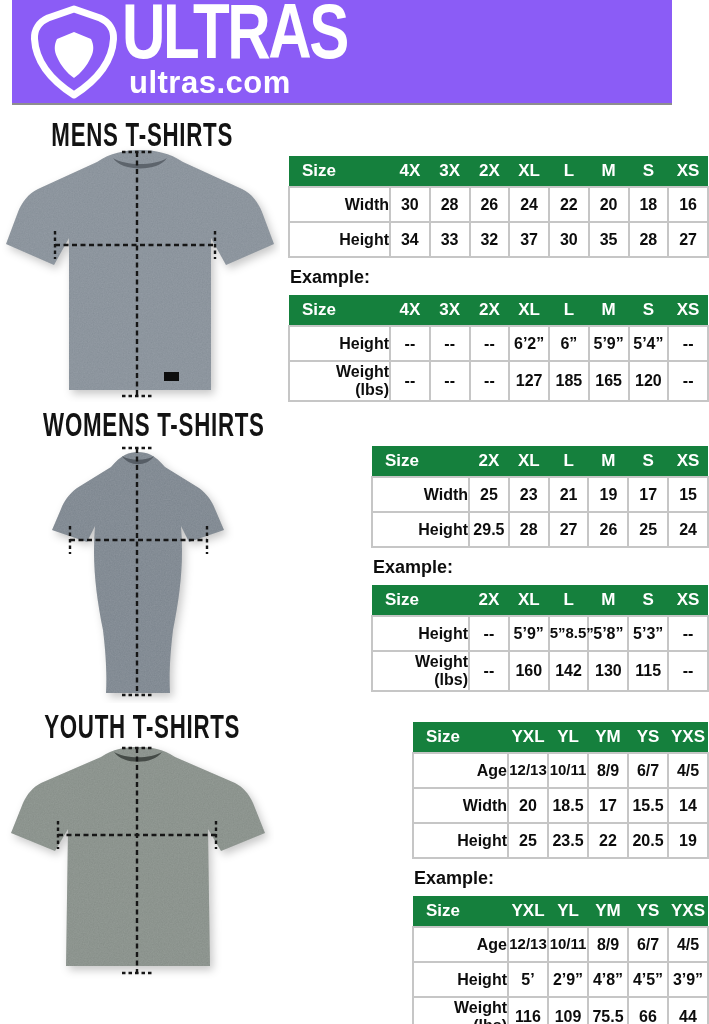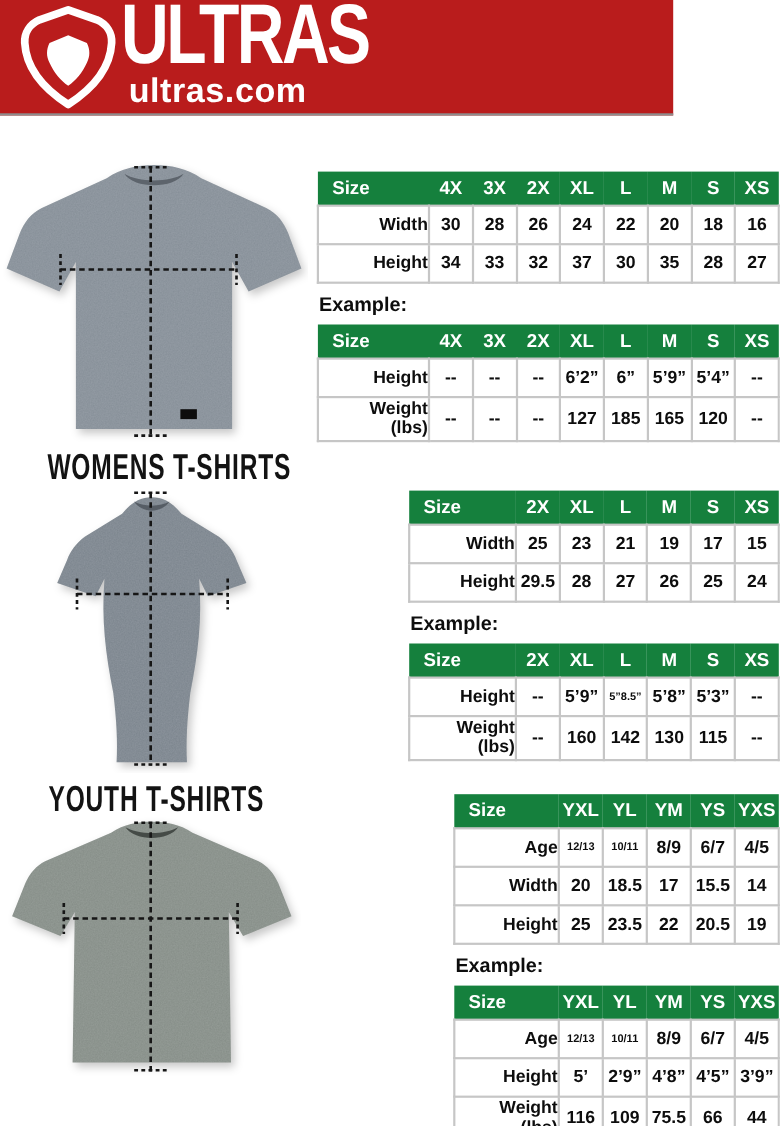--- a/index.html
+++ b/index.html
@@ -1,20 +1,20 @@
 <!DOCTYPE html>
 <html><head>
 <meta charset="utf-8">
 <style>
   html,body{margin:0;padding:0;background:#ffffff;}
   .page{position:relative;width:709px;height:1024px;background:#ffffff;overflow:hidden;
         font-family:"Liberation Sans",sans-serif;color:#111;}
 
   
-  .brand-bar{position:absolute;left:0;top:0;width:612px;height:103px;background:#b91c1c;
+  .brand-bar{position:absolute;left:12px;top:0;width:660px;height:103px;background:#8b5cf6;
              border-bottom:2px solid #8e8e8e;}
   .brand-logo{position:absolute;left:14px;top:4px;}
   .brand-name{position:absolute;left:110px;top:-9px;font-size:77px;font-weight:800;color:#fff;
               letter-spacing:-3px;transform:scaleX(0.78);transform-origin:left top;line-height:1.05;
               white-space:nowrap;}
   .brand-site{position:absolute;left:117px;top:65px;font-size:31px;font-weight:600;color:#fff;
               letter-spacing:0.5px;}
 
   
   .section-title{position:absolute;width:285px;text-align:center;font-weight:800;
@@ -42,37 +42,40 @@
   .size-table th{background:#15803d;color:#fff;font-size:17px;font-weight:bold;height:30px;
                  text-align:center;border:0;padding:0;}
   .size-table th.lbl{text-align:left;padding-left:13px;}
   .wrap-mens th.lbl{width:88px;}
   .wrap-womens th.lbl{width:84px;}
   .wrap-youth th.lbl{width:82px;}
   .size-table td{border:2px solid #c6c6c6;background:#fff;color:#0d0d0d;font-size:16px;
                  font-weight:bold;text-align:center;height:31px;padding:1px 0;
                  white-space:pre-line;line-height:1.12;}
   .size-table td.lbl{text-align:right;padding-left:5px;font-size:16px;}
-  .size-table td.small{font-size:10px;}
+  .size-table td.small{font-size:15px;}
   .example{margin:9px 0 7px 2px;font-size:18px;font-weight:bold;color:#0d0d0d;}
 </style>
 </head>
 <body>
 
 <div class="page">
 
   <div class="brand-bar">
     <svg class="brand-logo" width="96" height="96" viewBox="0 0 96 96">
       <path d="M48,5 L22,14 C13,18 8,26 8.5,35 C9.5,53 20,73 48,91 C76,73 86.5,53 87.5,35 C88,26 83,18 74,14 Z" fill="none" stroke="#ffffff" stroke-width="7" stroke-linejoin="round"></path>
       <path d="M48,28 L31,35 C28,41 28,47 31,53 C35,62 41,69 48,74 C55,69 61,62 65,53 C68,47 68,41 65,35 Z" fill="#ffffff"></path>
     </svg>
     <div class="brand-name">ULTRAS</div>
     <div class="brand-site">ultras.com</div>
   </div>
 
+  <div class="section-title title-mens">
+    <span class="cond">MENS T-SHIRTS</span>
+  </div>
 
   <svg class="shirt-svg shirt-mens" width="278" height="256" viewBox="0 0 278 256">
     <defs>
       <filter id="noise1" x="0%" y="0%" width="100%" height="100%">
         <feTurbulence type="fractalNoise" baseFrequency="0.8" numOctaves="3" stitchTiles="stitch" result="t"></feTurbulence>
         <feColorMatrix in="t" type="matrix" values="0 0 0 0 0.96 0 0 0 0 0.96 0 0 0 0 0.98 0 0 0 0.25 0" result="n"></feColorMatrix>
         <feComposite in="n" in2="SourceAlpha" operator="in"></feComposite>
       </filter>
     </defs>
     <g class="shirt-body">

